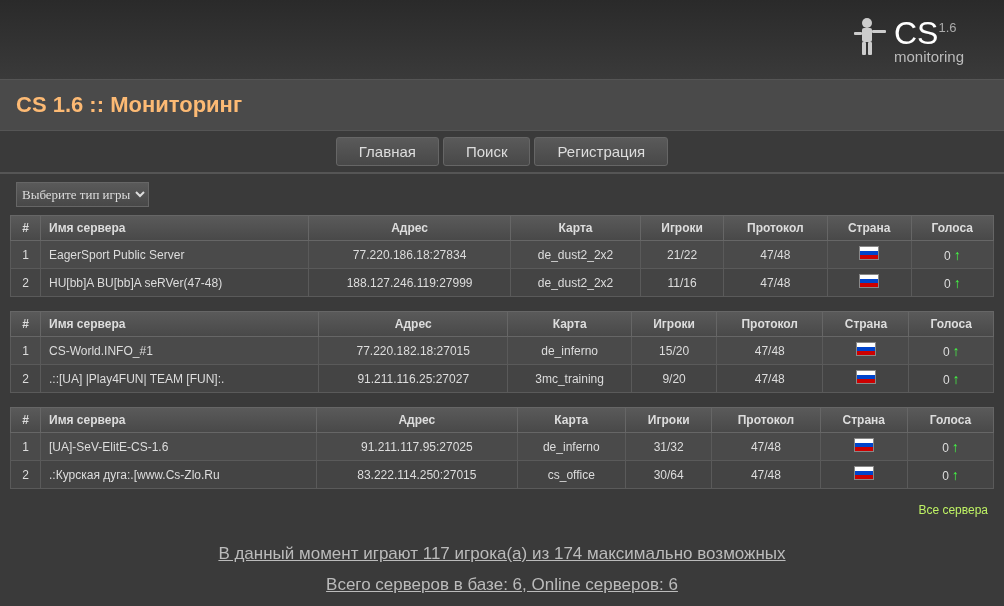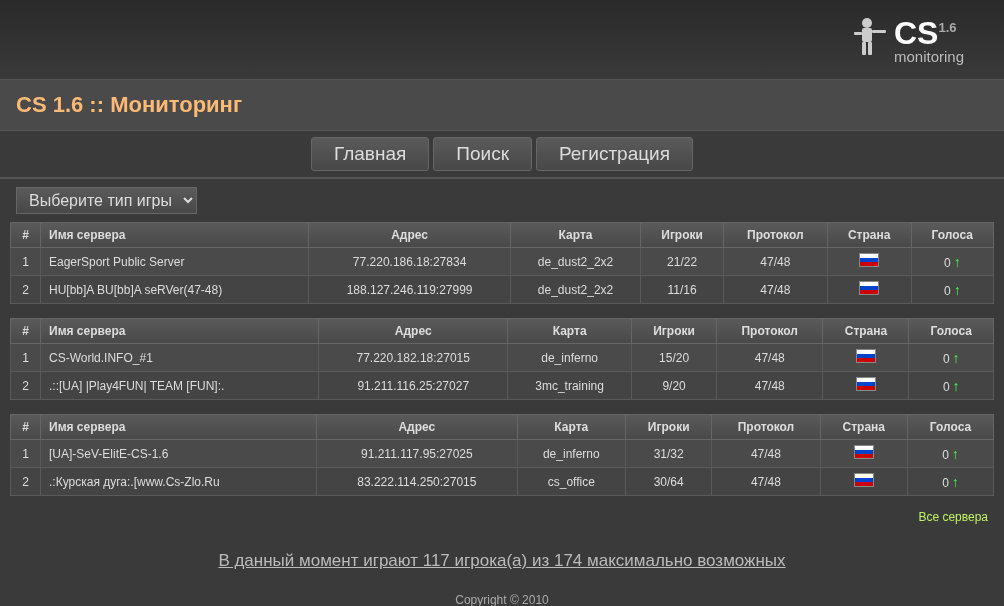--- a/index.html
+++ b/index.html
@@ -50,35 +50,36 @@
       border-bottom: 2px solid #555;
     }
     .nav-item {
       background: linear-gradient(to bottom, #5a5a5a, #484848);
       color: #ddd;
       padding: 5px 22px;
       margin: 0 2px;
       border: 1px solid #666;
       border-radius: 3px;
       cursor: pointer;
-      font-size: 19px;
+      font-size: 15px;
     }
 
     
     #filter-bar {
       padding: 8px 16px;
       background-color: #3a3a3a;
     }
     #filter-bar select {
       background: linear-gradient(to bottom, #5a5a5a, #484848);
       color: #ddd;
       border: 1px solid #666;
-      padding: 3px 8px;
-      font-size: 16px;
+      padding: 3px 1px;
+      font-size: 13px;
       cursor: pointer;
+      font-family: Liberation Serif, serif;
     }
 
     
     .server-section {
       margin: 0 10px 14px 10px;
     }
     table {
       width: 100%;
       border-collapse: collapse;
     }
@@ -173,21 +174,21 @@
         <rect x="33" y="13" width="10" height="14" rx="2"></rect>
 
         <rect x="33" y="27" width="4" height="13" rx="1"></rect>
         <rect x="39" y="27" width="4" height="13" rx="1"></rect>
 
         <rect x="43" y="15" width="14" height="3" rx="1"></rect>
         <rect x="25" y="17" width="8" height="3" rx="1"></rect>
       </g>
     </svg>
     <div>
-      <span style="color:#fff; font-size:32px; font-weight:bold; font-family:'Arial Black',sans-serif;">
+      <span style="color:#fff; font-size:32px; font-weight:normal; font-family:'Arial Black',sans-serif;">
         <span>CS</span><span style="font-size:13px; color:#aaa; vertical-align:super;">1.6</span>
       </span>
       <span style="display:block; color:#bbb; font-size:15px; font-weight:normal; text-align:right; margin-top:-4px;">monitoring</span>
     </div>
   </div>
 </div>
 
 <div id="title-bar">CS 1.6 :: Мониторинг</div>
 
 <div id="nav">
@@ -314,14 +315,15 @@
         <td class="vote-cell"><span>0</span><span class="vote-up">↑</span></td>
       </tr>
     </tbody>
   </table>
 </div>
 
 <div id="all-servers-bar">Все сервера</div>
 
 <div id="footer-info">
   <div>В данный момент играют 117 игрока(а) из 174 максимально возможных</div>
+  <div>Всего серверов в базе: 6, Online серверов: 6</div>
 </div>
 <div id="copyright">Copyright © 2010</div>
 
 </body></html>

